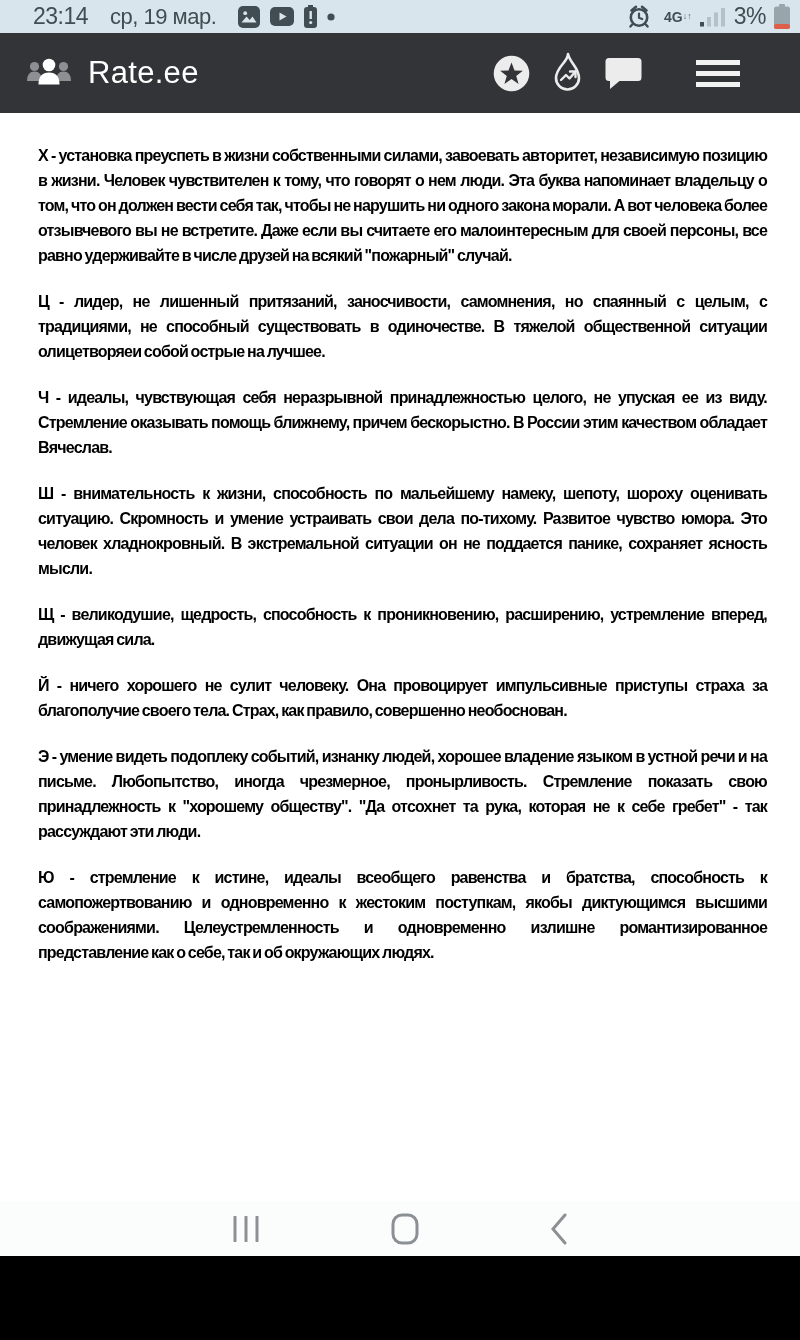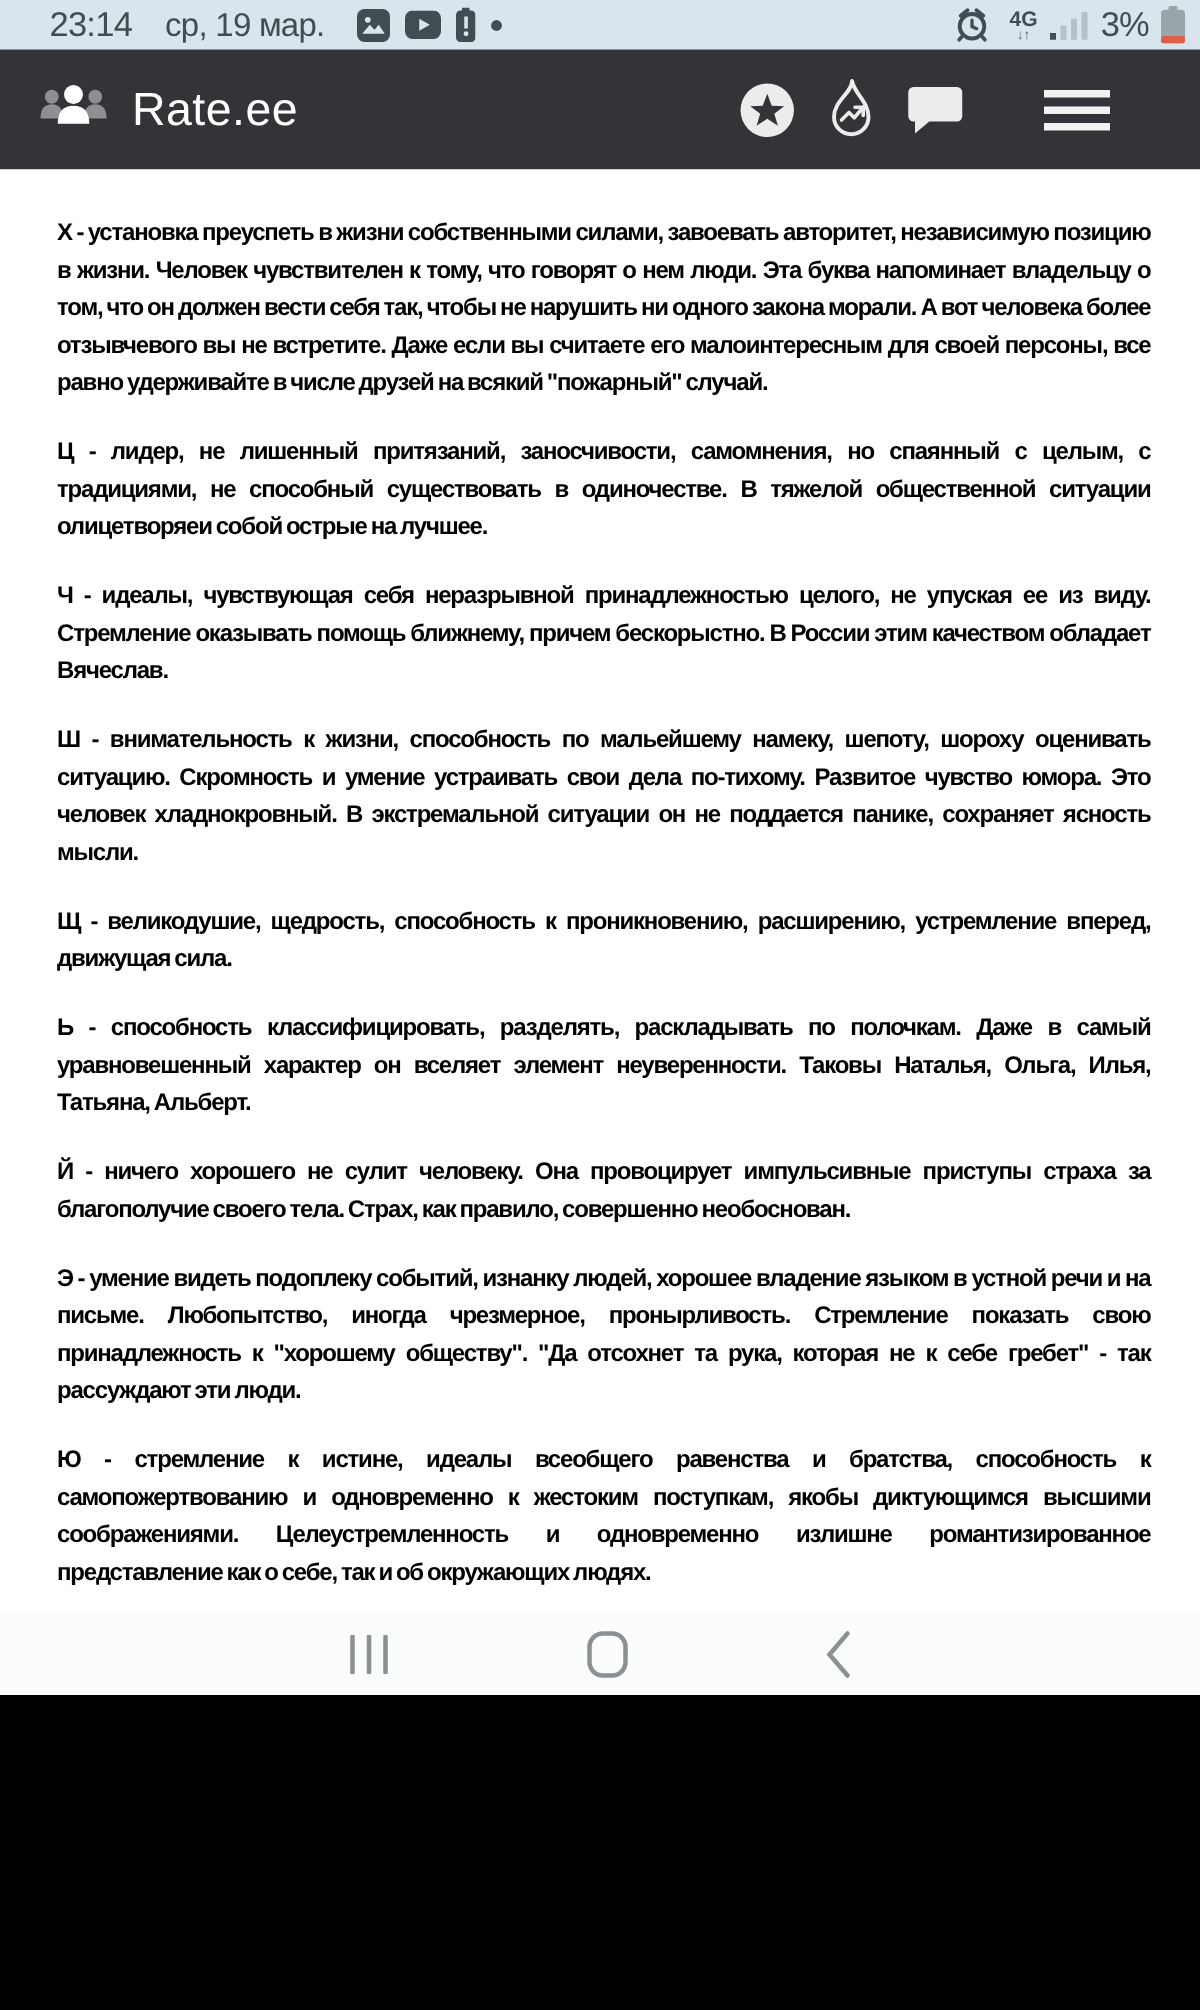--- a/index.html
+++ b/index.html
@@ -1,36 +1,36 @@
 <!DOCTYPE html>
 <html><head>
 <meta charset="utf-8">
 <style>
   * { margin:0; padding:0; box-sizing:border-box; }
   html,body { width:800px; }
   body { font-family:"Liberation Sans", sans-serif; background:#000; }
-  .phone { width:800px; height:1130px; display:flex; flex-direction:column; overflow:hidden; background:#fff; }
+  .phone { width:800px; height:1256px; display:flex; flex-direction:column; overflow:hidden; background:#fff; }
 
   
   .status-bar { height:33px; background:#d9e5ec; color:#414c53; display:flex; align-items:center;
                 justify-content:space-between; padding:0 10px 0 33px; flex:0 0 auto; }
   .sb-left, .sb-right { display:flex; align-items:center; }
   .sb-time { font-size:23px; letter-spacing:-0.5px; }
   .sb-date { font-size:22px; margin-left:22px; letter-spacing:-0.5px; }
   .sb-notifs { display:flex; align-items:center; margin-left:22px; gap:10px; }
   .sb-right { gap:8px; }
-  .net4g { display:flex; flex-direction:column; align-items:center; line-height:1; margin-left:4px; }
+  .net4g { display:flex; flex-direction:row; align-items:center; line-height:1; margin-left:4px; }
   .net4g .g { font-size:14px; font-weight:bold; }
   .net4g .arrows { font-size:9px; letter-spacing:0; color:#5a656c; }
   .sb-batt-text { font-size:23px; letter-spacing:-0.5px; }
 
   
   .app-header { height:80px; background:#333437; display:flex; align-items:center;
                 justify-content:space-between; padding:0 60px 0 26px; flex:0 0 auto; }
-  .brand { display:flex; align-items:flex-start; gap:16px; cursor:pointer; }
+  .brand { display:flex; align-items:center; gap:16px; cursor:pointer; }
   .brand-label { color:#fff; font-size:31px; letter-spacing:0.3px; }
   .hdr-icons { display:flex; align-items:center; gap:21px; }
   .hdr-btn { background:none; border:none; padding:0; cursor:pointer; display:flex; align-items:center; }
   .hdr-btn.menu { margin-left:33px; display:flex; flex-direction:column; gap:6px; }
   .hdr-btn.menu span { display:block; width:44px; height:5px; background:#f2f2f2; }
 
   
   .page-content { flex:1 1 auto; overflow:hidden; background:#fff; padding:30px 33px 0 38px; }
   .page-content p { font-size:16px; font-weight:bold; color:#000; line-height:25px;
                     letter-spacing:-0.8px; word-spacing:-1px; text-align:justify; margin:0 0 21px 0; }
@@ -134,21 +134,20 @@
       </button>
     </div>
   </header>
 
   <main class="page-content">
     <p>Х - установка преуспеть в жизни собственными силами, завоевать авторитет, независимую позицию в жизни. Человек чувствителен к тому, что говорят о нем люди. Эта буква напоминает владельцу о том, что он должен вести себя так, чтобы не нарушить ни одного закона морали. А вот человека более отзывчевого вы не встретите. Даже если вы считаете его малоинтересным для своей персоны, все равно удерживайте в числе друзей на всякий "пожарный" случай.</p>
     <p>Ц - лидер, не лишенный притязаний, заносчивости, самомнения, но спаянный с целым, с традициями, не способный существовать в одиночестве. В тяжелой общественной ситуации олицетворяеи собой острые на лучшее.</p>
     <p>Ч - идеалы, чувствующая себя неразрывной принадлежностью целого, не упуская ее из виду. Стремление оказывать помощь ближнему, причем бескорыстно. В России этим качеством обладает Вячеслав.</p>
     <p>Ш - внимательность к жизни, способность по мальейшему намеку, шепоту, шороху оценивать ситуацию. Скромность и умение устраивать свои дела по-тихому. Развитое чувство юмора. Это человек хладнокровный. В экстремальной ситуации он не поддается панике, сохраняет ясность мысли.</p>
     <p>Щ - великодушие, щедрость, способность к проникновению, расширению, устремление вперед, движущая сила.</p>
-    <p>Ь - способность классифицировать, разделять, раскладывать по полочкам. Даже в самый уравновешенный характер он вселяет элемент неуверенности. Таковы Наталья, Ольга, Илья, Татьяна, Альберт.</p>
     <p>Й - ничего хорошего не сулит человеку. Она провоцирует импульсивные приступы страха за благополучие своего тела. Страх, как правило, совершенно необоснован.</p>
     <p>Э - умение видеть подоплеку событий, изнанку людей, хорошее владение языком в устной речи и на письме. Любопытство, иногда чрезмерное, пронырливость. Стремление показать свою принадлежность к "хорошему обществу". "Да отсохнет та рука, которая не к себе гребет" - так рассуждают эти люди.</p>
     <p>Ю - стремление к истине, идеалы всеобщего равенства и братства, способность к самопожертвованию и одновременно к жестоким поступкам, якобы диктующимся высшими соображениями. Целеустремленность и одновременно излишне романтизированное представление как о себе, так и об окружающих людях.</p>
 
   </main>
 
   <nav class="nav-bar">
     <button class="nav-btn">
       <svg width="30" height="26" viewBox="0 0 30 26">
         <path d="M4 1 v24 M15 1 v24 M26 1 v24" stroke="#8b9094" stroke-width="3" stroke-linecap="round"></path>

